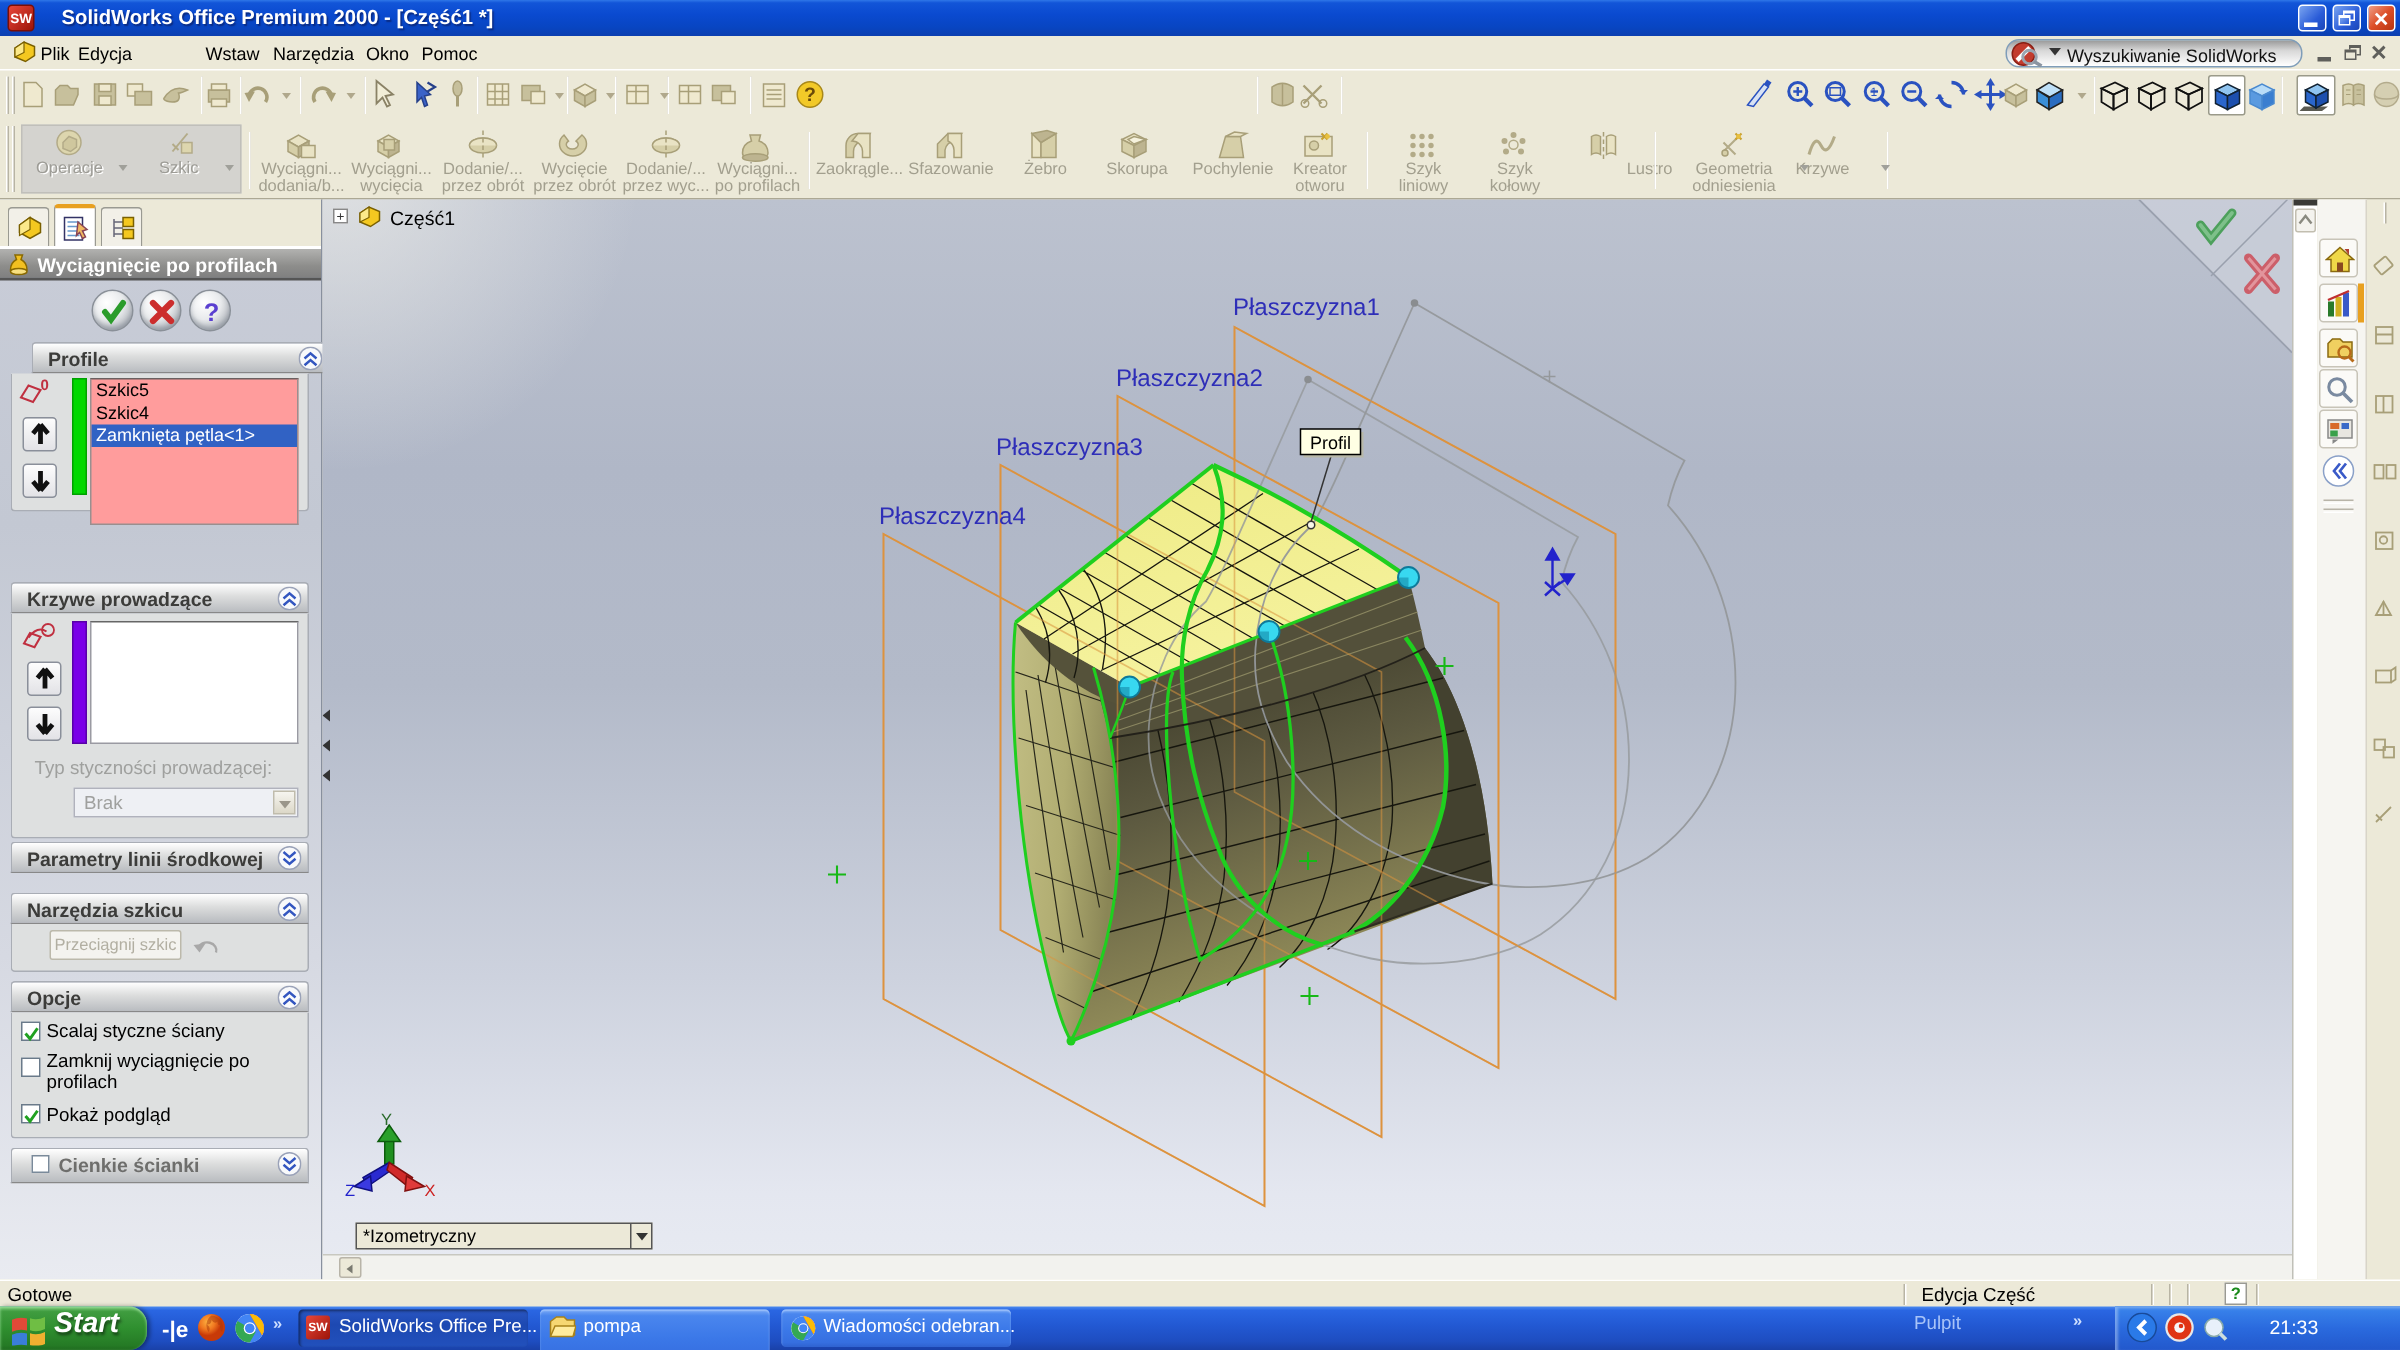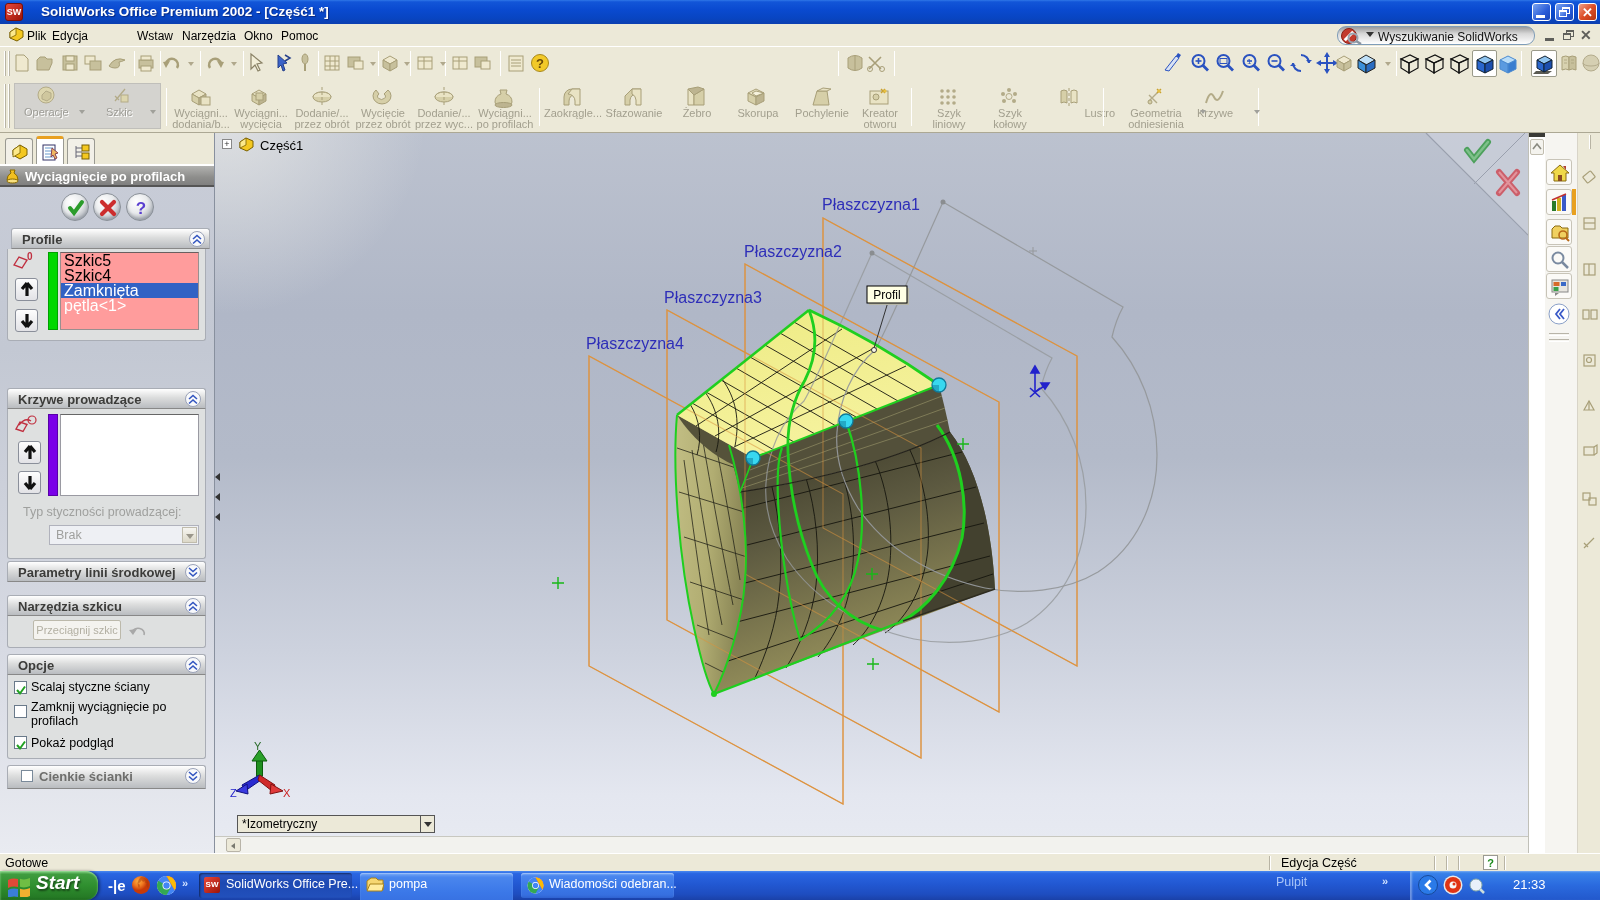--- a/index.html
+++ b/index.html
@@ -1,21 +1,21 @@
 <!DOCTYPE html>
 <html><head><meta charset="utf-8"><style>
 *{margin:0;padding:0;box-sizing:border-box;}
 html,body{width:1600px;height:900px;overflow:hidden;}
 body{font-family:"Liberation Sans",sans-serif;position:relative;background:#ece9d8;}
 .a{position:absolute;}
 </style></head><body>
 
 <div class="a" style="left:0;top:0;width:1600px;height:24px;background:linear-gradient(to bottom,#2f77e8 0%,#1255d8 8%,#0a4ad0 40%,#0845c2 75%,#0c3fb0 100%);">
  <div class="a" style="left:5px;top:3px;width:18px;height:18px;background:linear-gradient(135deg,#e8473a,#9c1408);border-radius:3px;border:1px solid #7a0e06;color:#fff;font-size:9px;font-weight:bold;text-align:center;line-height:16px;">SW</div>
- <div class="a" style="left:41px;top:4px;color:#fff;font-size:13.5px;font-weight:bold;text-shadow:1px 1px 1px #0a2a80;">SolidWorks Office Premium 2002 - [Część1 *]</div>
+ <div class="a" style="left:41px;top:4px;color:#fff;font-size:13.5px;font-weight:bold;text-shadow:1px 1px 1px #0a2a80;">SolidWorks Office Premium 2000 - [Część1 *]</div>
  <div class="a" style="left:1532px;top:3px;width:19px;height:18px;border:1px solid #fff;border-radius:3px;background:linear-gradient(135deg,#7aa4f0,#2a5cd8 60%,#1a46b8);">
       <div class="a" style="left:3px;top:11px;width:9px;height:3px;background:#fff;"></div>
     </div>
  <div class="a" style="left:1555px;top:3px;width:19px;height:18px;border:1px solid #fff;border-radius:3px;background:linear-gradient(135deg,#7aa4f0,#2a5cd8 60%,#1a46b8);">
    <div class="a" style="left:6px;top:3px;width:8px;height:7px;border:1px solid #fff;border-top-width:2px;"></div>
    <div class="a" style="left:3px;top:6px;width:8px;height:7px;border:1px solid #fff;border-top-width:2px;background:linear-gradient(135deg,#7aa4f0,#2a5cd8);"></div>
     </div>
  <div class="a" style="left:1578px;top:3px;width:19px;height:18px;border:1px solid #fff;border-radius:3px;background:linear-gradient(135deg,#f0a088,#dd4f28 50%,#b83410);color:#fff;font-size:13px;font-weight:bold;text-align:center;line-height:17px;">✕</div>
 </div>
 <div class="a" style="left:0;top:24px;width:1600px;height:22px;background:#ece9d8;">
@@ -436,40 +436,40 @@
     </div>
     <div class="a" style="left:61px;top:60px;width:28px;height:28px;border-radius:50%;background:radial-gradient(circle at 35% 30%,#ffffff,#e8eaec 45%,#b8bcc2 75%,#8e949c 100%);border:1px solid #8a9098;box-shadow:inset 0 -2px 3px rgba(120,128,140,.5);"><svg style="margin:4px 0 0 4px" width="20" height="20">
         <path d="M4,10 l4,5 8,-11" fill="none" stroke="#2b9c2b" stroke-width="4" stroke-linecap="round"></path>
       </svg></div>
     <div class="a" style="left:93px;top:60px;width:28px;height:28px;border-radius:50%;background:radial-gradient(circle at 35% 30%,#ffffff,#e8eaec 45%,#b8bcc2 75%,#8e949c 100%);border:1px solid #8a9098;box-shadow:inset 0 -2px 3px rgba(120,128,140,.5);"><svg style="margin:4px 0 0 4px" width="20" height="20">
         <path d="M4,4 L16,16 M16,4 L4,16" fill="none" stroke="#cc2d2d" stroke-width="4.2" stroke-linecap="round"></path>
       </svg></div>
     <div class="a" style="left:126px;top:60px;width:28px;height:28px;border-radius:50%;background:radial-gradient(circle at 35% 30%,#ffffff,#e8eaec 45%,#b8bcc2 75%,#8e949c 100%);border:1px solid #8a9098;box-shadow:inset 0 -2px 3px rgba(120,128,140,.5);"><svg style="margin:4px 0 0 4px" width="20" height="20">
         <text x="10" y="16" text-anchor="middle" font-size="17" font-weight="bold" fill="#5a3fd0">?</text>
       </svg></div>
-    <div class="a" style="left:11px;top:95px;width:199px;height:21px;border:1px solid #a9adb5;border-bottom:1px solid #888;background:linear-gradient(to bottom,#ffffff,#dcdddd 45%,#b9bcc0);border-radius:3px 3px 0 0;">
+    <div class="a" style="left:21px;top:95px;width:199px;height:21px;border:1px solid #a9adb5;border-bottom:1px solid #888;background:linear-gradient(to bottom,#ffffff,#dcdddd 45%,#b9bcc0);border-radius:3px 3px 0 0;">
       <div class="a" style="left:10px;top:3px;font-size:13px;font-weight:bold;color:#3c3c3a;line-height:15px;">Profile</div>
       <svg class="a" style="right:4px;top:2px;" width="16" height="16">
         <circle cx="8" cy="8" r="7.5" fill="#f8f9fb" stroke="#9aa2b8"></circle>
         <path d="M4,8 l4,-3.5 4,3.5 M4,12.5 l4,-3.5 4,3.5" fill="none" stroke="#3356c0" stroke-width="1.6"></path>
       </svg>
     </div>
     <div class="a" style="left:7px;top:116px;width:199px;height:92px;background:#dee0e0;border:1px solid #a9adb5;border-top:none;border-radius:0 0 3px 3px;"></div>
     <svg class="a" style="left:10px;top:118px;" width="26" height="22">
       <path d="M4,14 l5,-8 8,3 -5,8 z" fill="none" stroke="#c03040" stroke-width="1.4"></path>
       <text x="17" y="9" font-size="10" font-weight="bold" fill="#c03040">0</text>
     </svg>
     <div class="a" style="left:15px;top:145px;width:23px;height:23px;background:linear-gradient(to bottom,#fdfdfd,#e2e2e6);border:1px solid #8a8f9a;border-radius:3px;"><svg width="21" height="21">
         <path d="M11,4 L11,17 M11,4 l-5,6 M11,4 l5,6" stroke="#111" stroke-width="3.2"></path>
       </svg></div>
     <div class="a" style="left:15px;top:176px;width:23px;height:23px;background:linear-gradient(to bottom,#fdfdfd,#e2e2e6);border:1px solid #8a8f9a;border-radius:3px;"><svg width="21" height="21">
         <path d="M11,4 L11,17 M11,17 l-5,-6 M11,17 l5,-6" stroke="#111" stroke-width="3.2"></path>
       </svg></div>
     <div class="a" style="left:48px;top:119px;width:10px;height:78px;background:#00d800;border:1px solid #00a000;"></div>
-    <div class="a" style="left:60px;top:119px;width:139px;height:78px;background:#ff9c9c;border:1px solid #9a8f8f;border-top-color:#6a6060;font-size:16px;color:#000;">
+    <div class="a" style="left:60px;top:119px;width:139px;height:98px;background:#ff9c9c;border:1px solid #9a8f8f;border-top-color:#6a6060;font-size:12px;color:#000;">
 <div style="padding:0 0 0 3px;height:15px;line-height:15px;">Szkic5</div>
 <div style="padding:0 0 0 3px;height:15px;line-height:15px;">Szkic4</div>
 <div style="padding:0 0 0 3px;height:15px;line-height:15px;background:#3162c4;color:#fff;">Zamknięta pętla&lt;1&gt;</div>
 </div>
     <div class="a" style="left:7px;top:255px;width:199px;height:21px;border:1px solid #a9adb5;border-bottom:1px solid #888;background:linear-gradient(to bottom,#ffffff,#dcdddd 45%,#b9bcc0);border-radius:3px 3px 0 0;">
       <div class="a" style="left:10px;top:3px;font-size:13px;font-weight:bold;color:#3c3c3a;line-height:15px;">Krzywe prowadzące</div>
       <svg class="a" style="right:4px;top:2px;" width="16" height="16">
         <circle cx="8" cy="8" r="7.5" fill="#f8f9fb" stroke="#9aa2b8"></circle>
         <path d="M4,8 l4,-3.5 4,3.5 M4,12.5 l4,-3.5 4,3.5" fill="none" stroke="#3356c0" stroke-width="1.6"></path>
       </svg>

